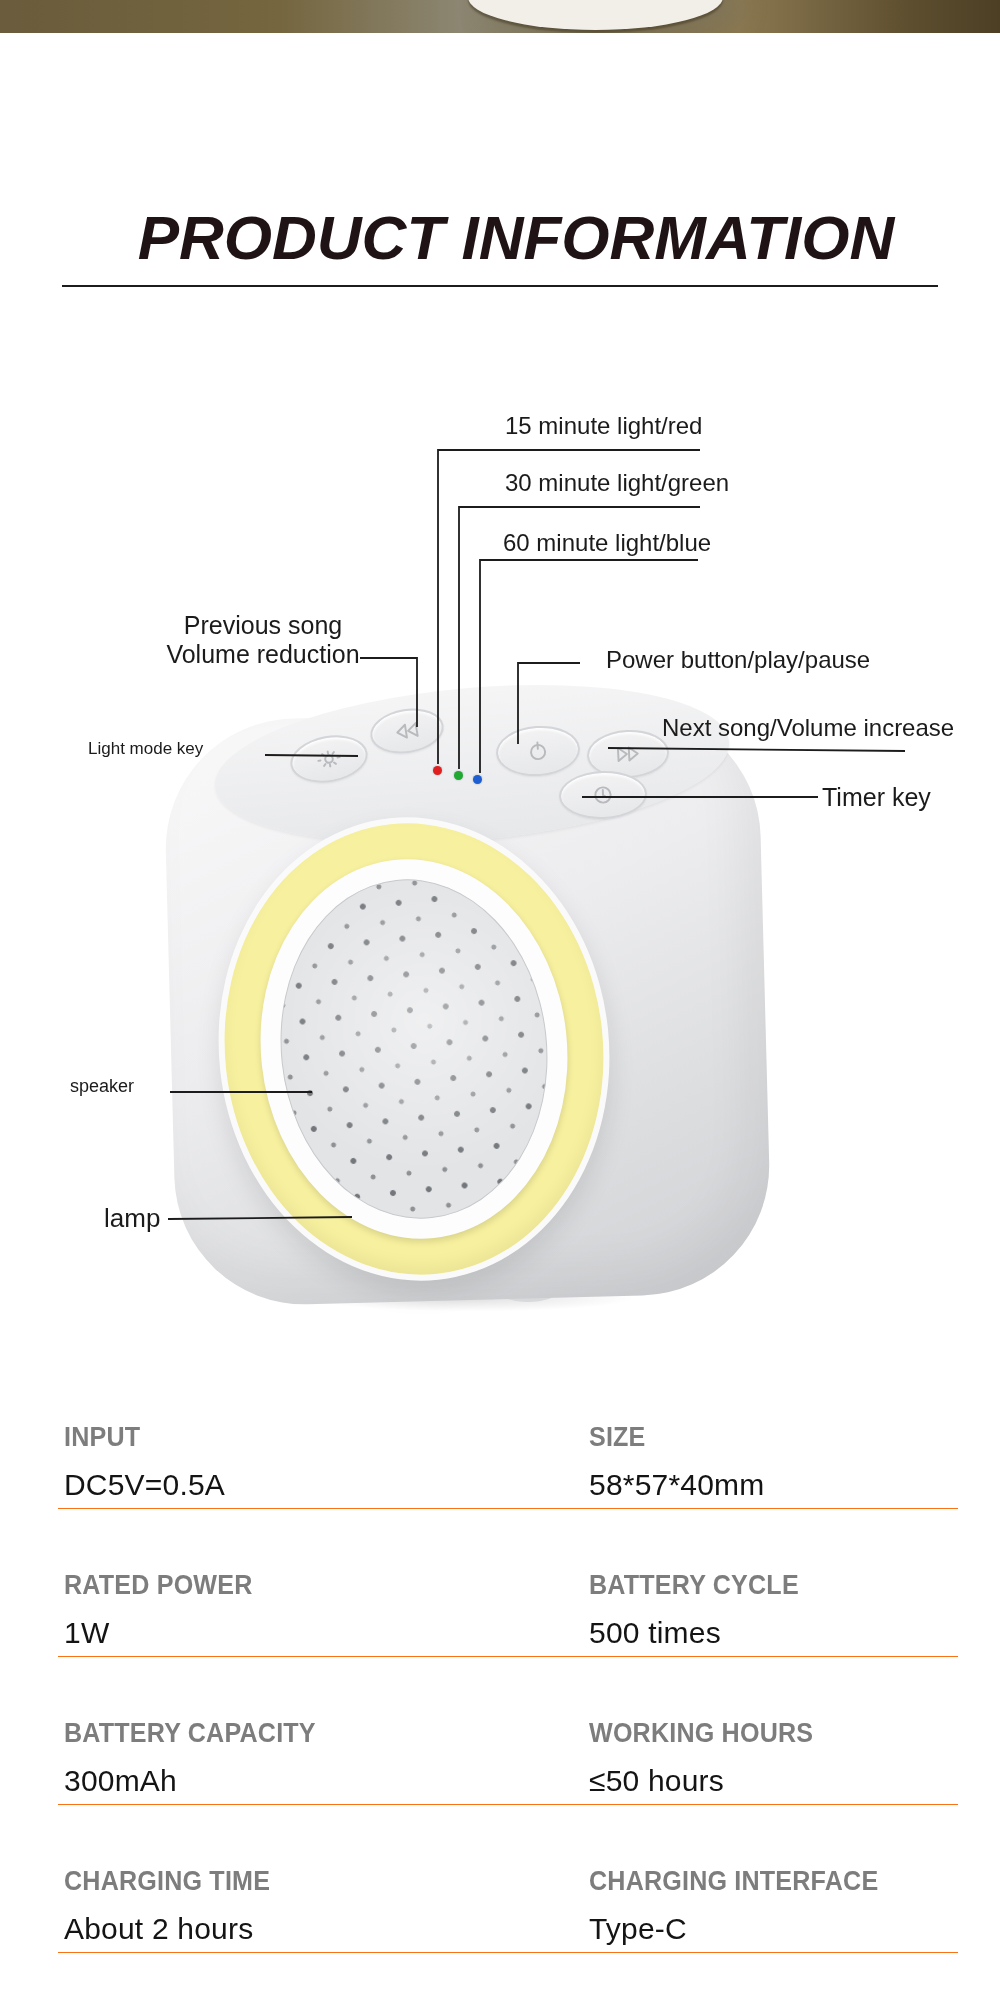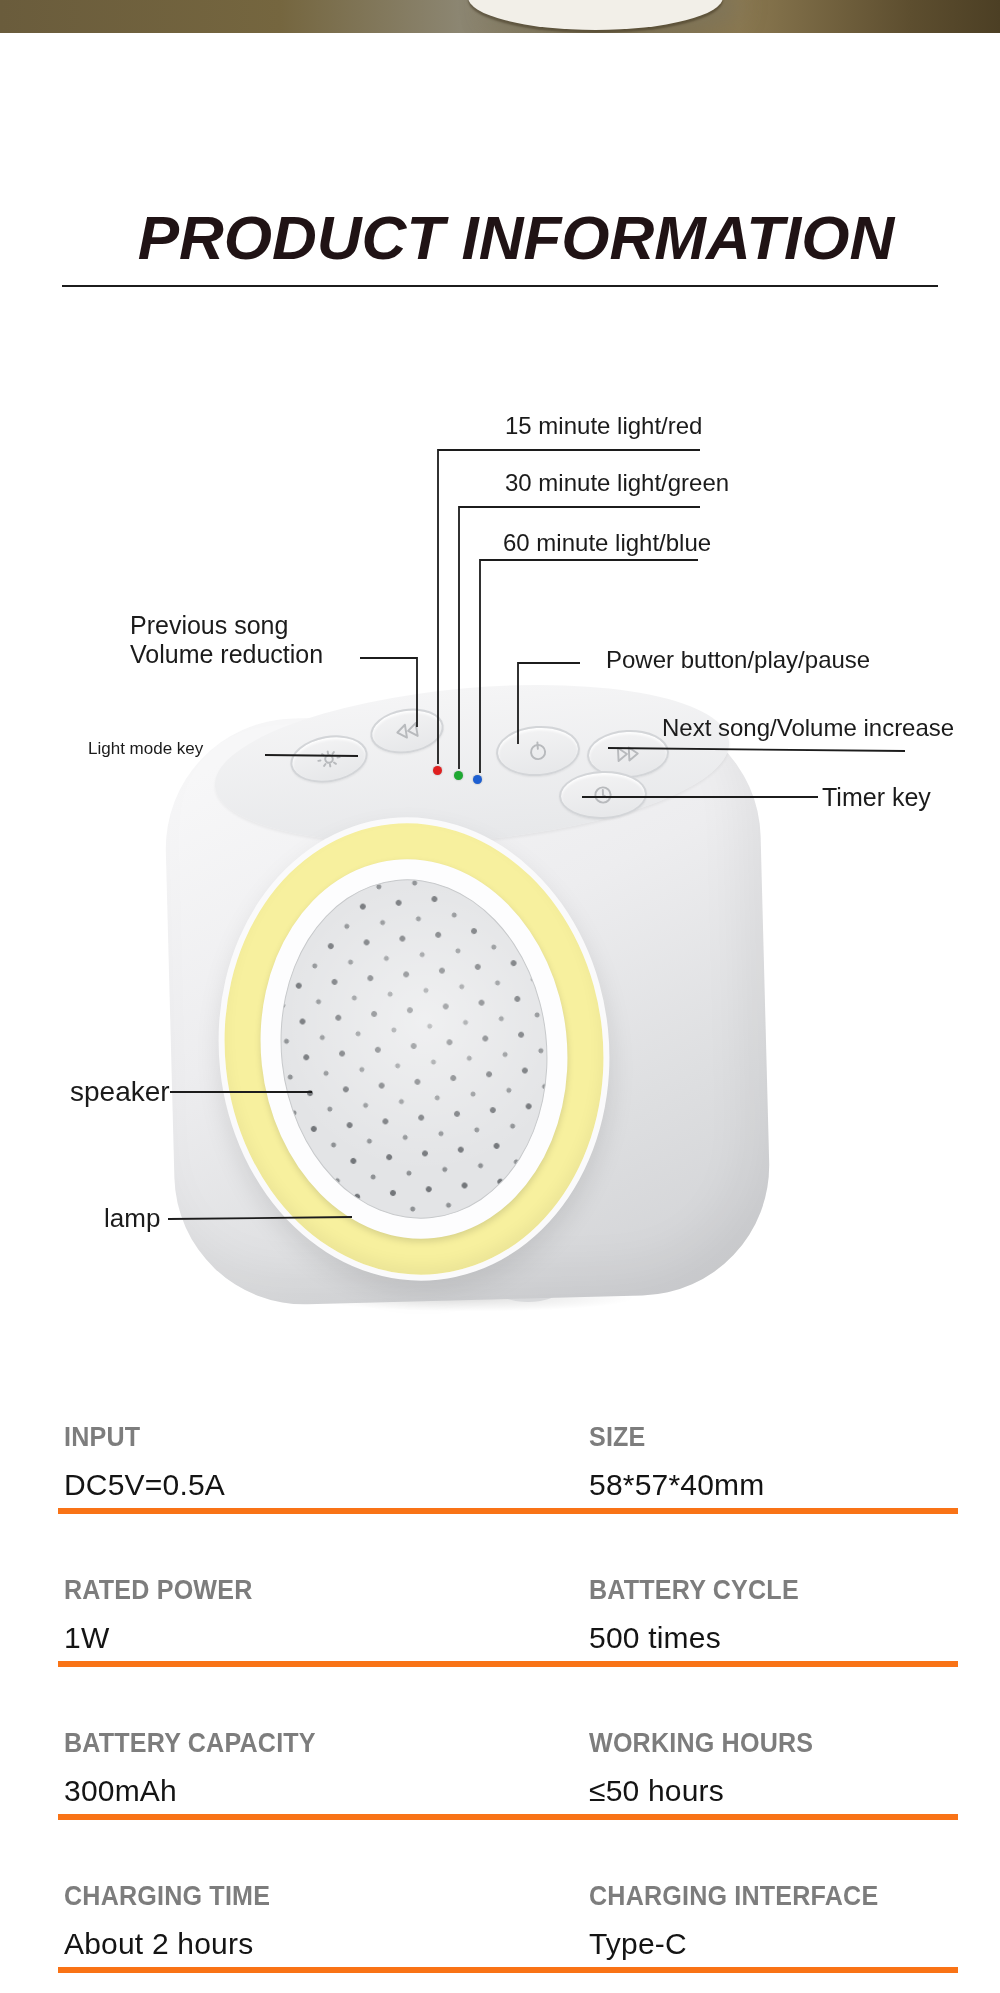--- a/index.html
+++ b/index.html
@@ -59,32 +59,32 @@
     background-size:100% 100%,36px 36px,36px 36px;
     background-position:0 0,6px 4px,24px 22px;}
 
   
   .lines{position:absolute;left:0;top:0;pointer-events:none;}
   .lines polyline{fill:none;stroke:#1c1c1c;stroke-width:1.8;}
   .callout{position:absolute;font-size:24px;color:#1b1b1b;white-space:nowrap;}
   .co-led15{left:505px;top:412px;text-align:right;}
   .co-led30{left:505px;top:469px;}
   .co-led60{left:503px;top:529px;}
-  .co-prev{left:130px;top:611px;width:250px;font-size:25px;line-height:29px;}
+  .co-prev{left:138px;top:611px;width:250px;text-align:center;font-size:25px;line-height:29px;}
   .co-light{left:88px;top:739px;font-size:17px;}
   .co-power{left:585px;top:646px;margin-left:21px;}
   .co-next{left:662px;top:714px;}
   .co-timer{left:822px;top:783px;font-size:25px;}
-  .co-speaker{left:70px;top:1076px;font-size:28px;}
+  .co-speaker{left:70px;top:1076px;font-size:18px;}
   .co-lamp{left:104px;top:1203px;font-size:26px;}
 
   
   .specs{position:absolute;left:58px;top:1400px;width:900px;}
   .spec-row{display:grid;grid-template-columns:525px 1fr;padding-top:60px;
-    border-bottom:6px solid #f97316;}
+    border-bottom:1px solid #f97316;}
   .spec-row:first-child{padding-top:21px;}
   .spec-cell{padding:0 0 6px 6px;}
   .spec-label{font-size:27px;line-height:33px;font-weight:700;color:#7d7d7d;
     transform:scaleX(.93);transform-origin:left;margin-bottom:14px;letter-spacing:.2px;}
   .spec-value{font-size:30px;line-height:34px;color:#141414;letter-spacing:.2px;}
 </style>
 </head>
 <body>
 
 <div class="page">

